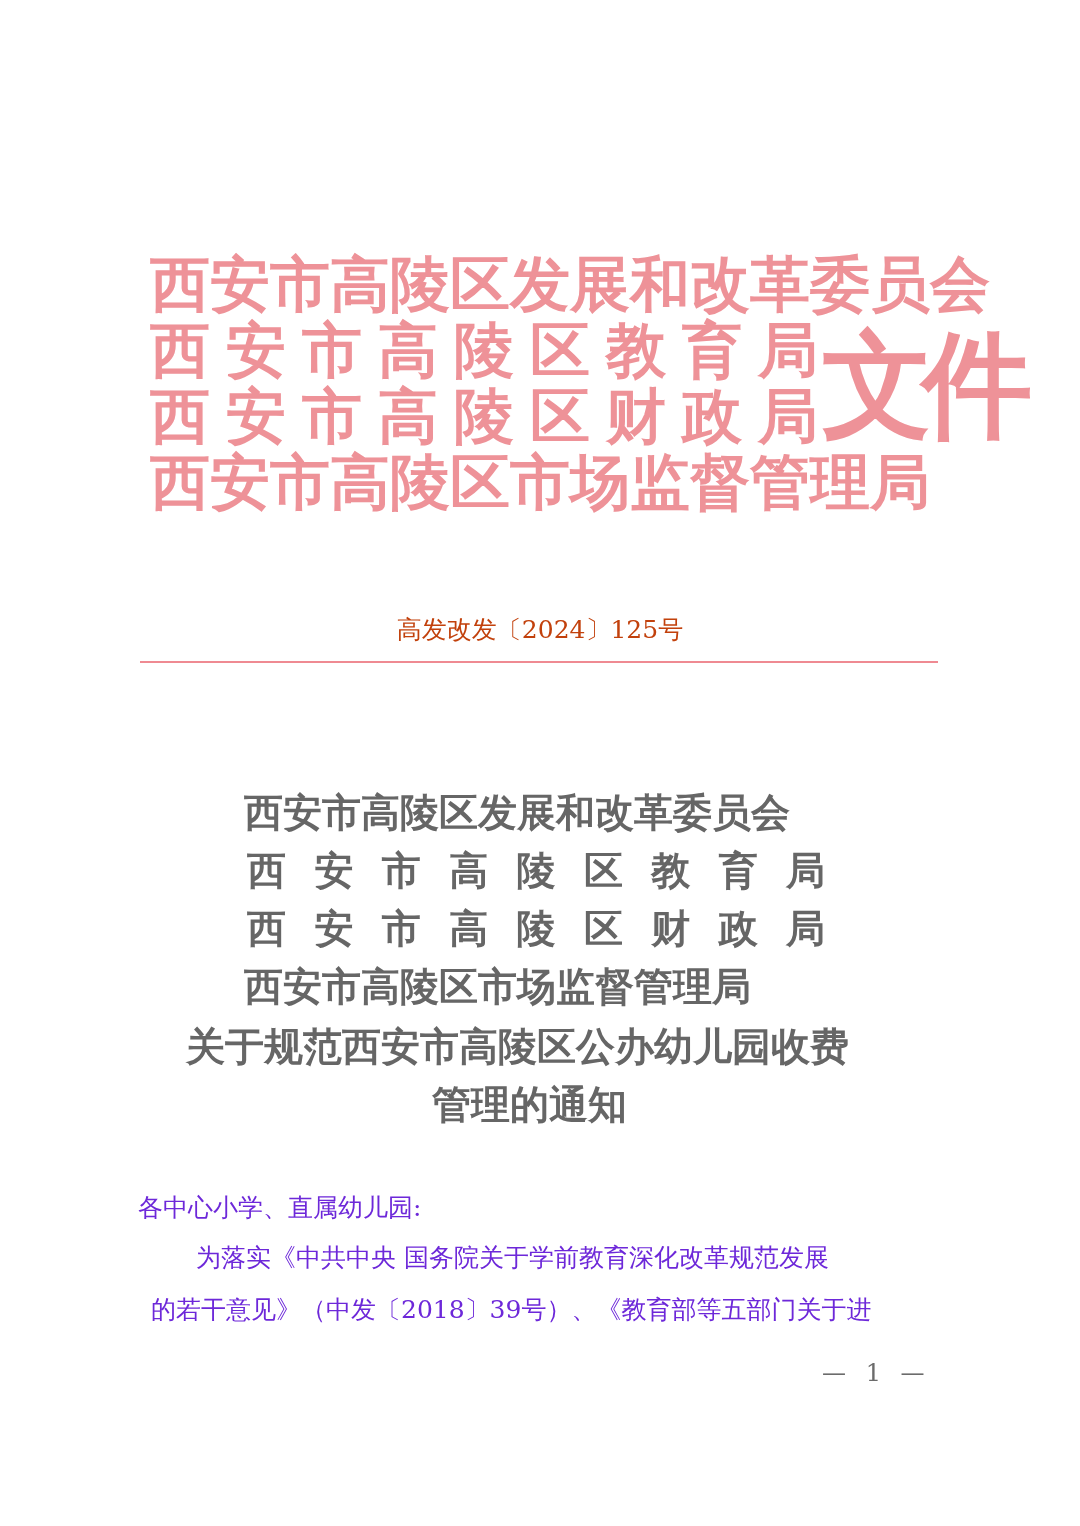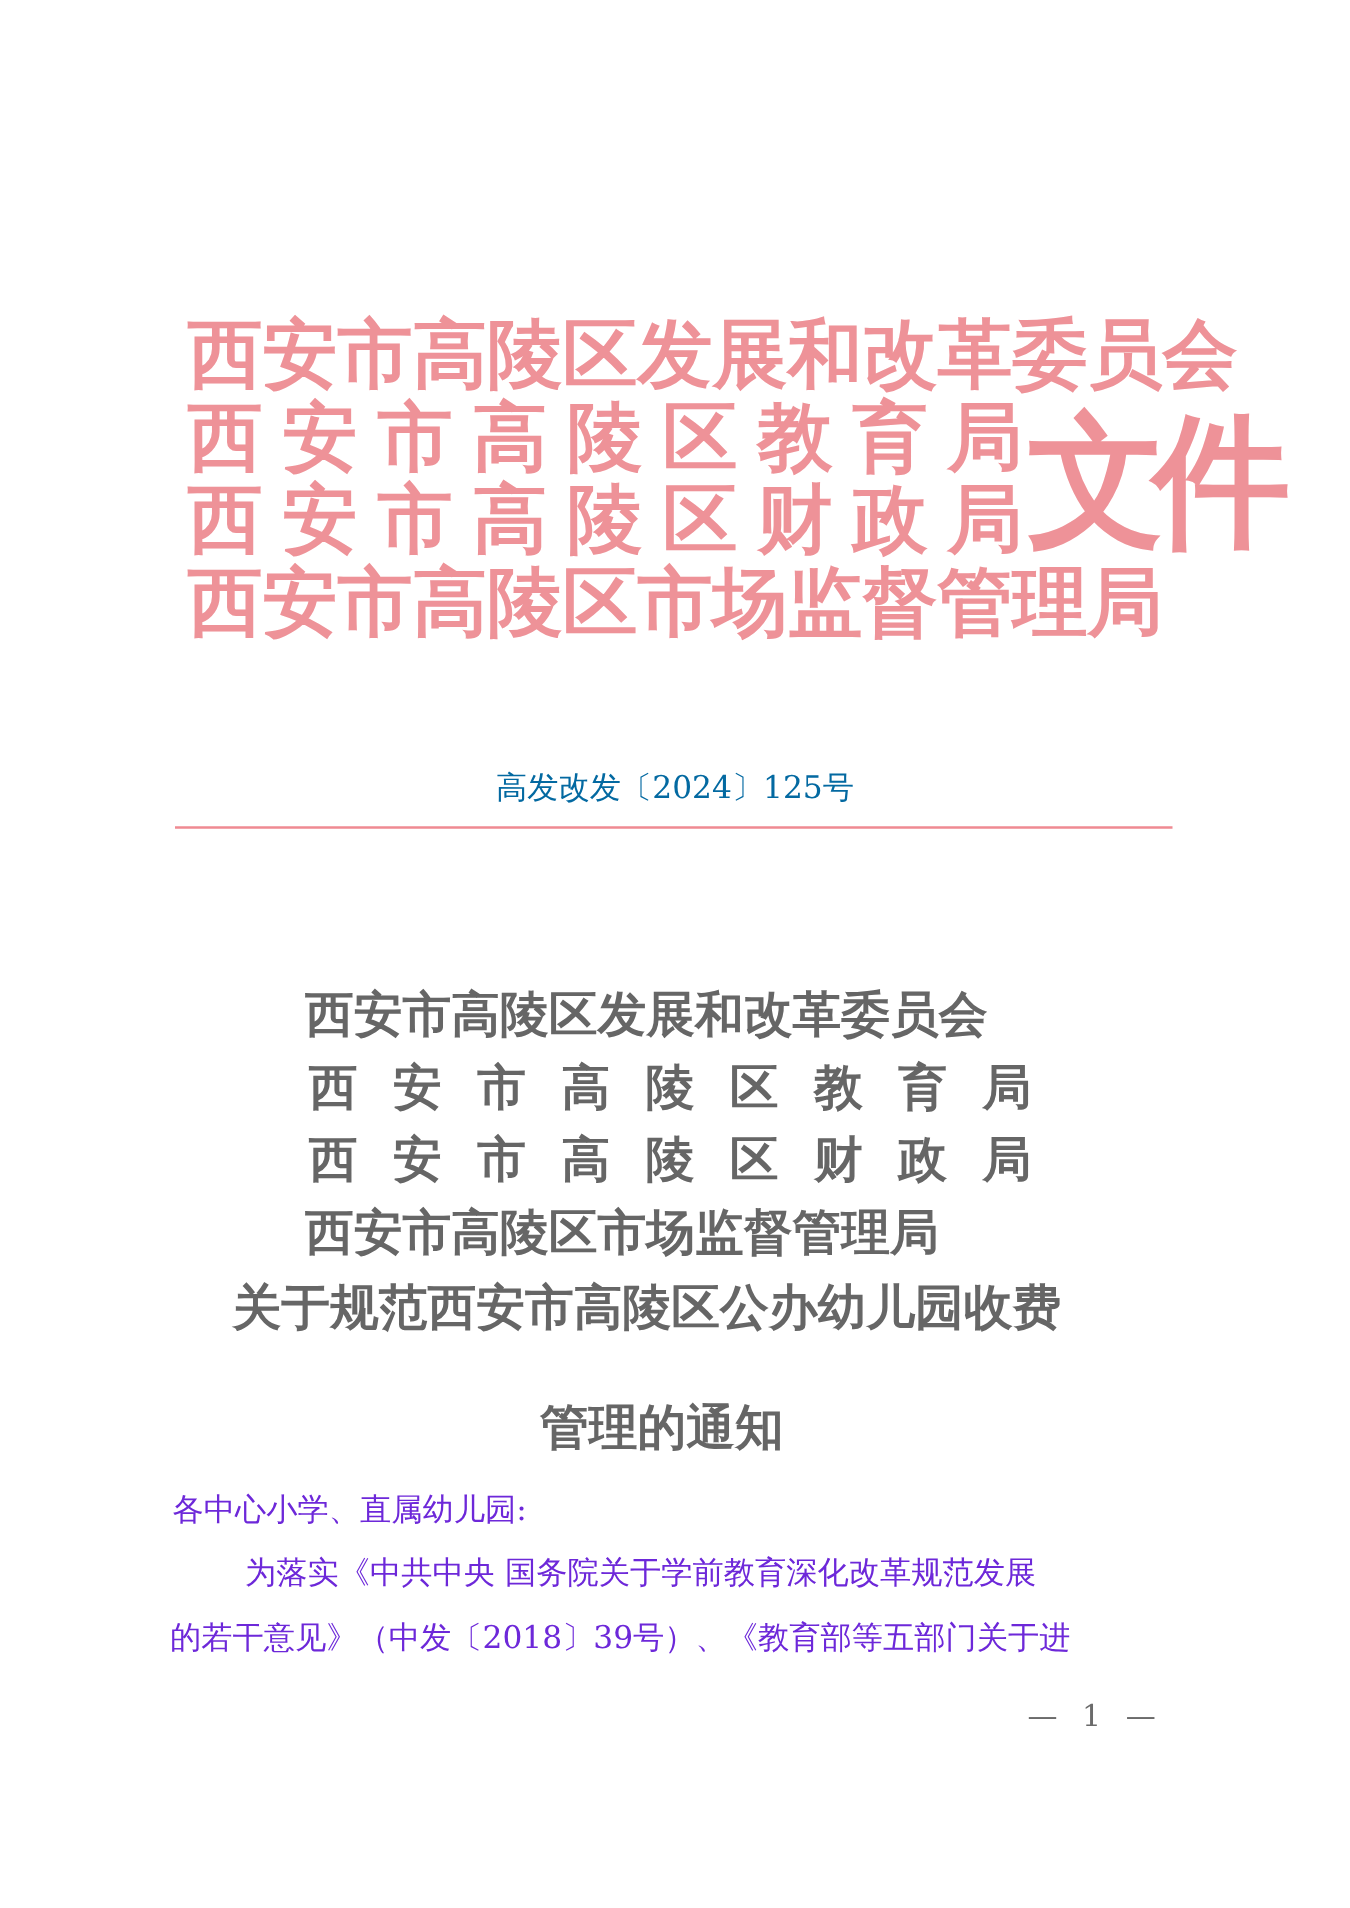--- a/index.html
+++ b/index.html
@@ -14,21 +14,21 @@
     font-family: "DejaVu Serif", "Liberation Serif", serif;
   }
   .issuer-line.spread { display: flex; justify-content: space-between; width: 668px; }
   .wenjian {
     position: absolute; left: 672px; top: 68px; color: #ee9298;
     font-size: 110px; line-height: 130px; font-weight: bold; white-space: nowrap;
     transform: scaleY(1.05); letter-spacing: -10px;
   }
   .doc-number {
     position: absolute; left: 0; width: 1080px; top: 610px; text-align: center;
-    color: #0369a1; font-size: 25px; line-height: 40px;
+    color: #c2410c; font-size: 25px; line-height: 40px;
   }
   .red-rule {
     position: absolute; left: 140px; width: 798px; top: 661px; height: 2px; background: #ef8a92;
   }
   .title-block { position: absolute; left: 0; width: 1080px; top: 784px; }
   .title-line {
     position: absolute; color: #666666; font-weight: bold; font-size: 39px; line-height: 56px;
     white-space: nowrap;
   }
   .title-line.spread { display: flex; justify-content: space-between; }
@@ -90,20 +90,20 @@
       <span>市</span>
       <span>高</span>
       <span>陵</span>
       <span>区</span>
       <span>财</span>
       <span>政</span>
       <span>局</span>
   </div>
   <div class="title-line" style="left:244px; top:174px;">西安市高陵区市场监督管理局</div>
   <div class="title-line" style="left:186px; top:234px;text-align:right;">关于规范西安市高陵区公办幼儿园收费</div>
-  <div class="title-line" style="left:432px; top:292px;margin-top:38px;">管理的通知</div>
+  <div class="title-line" style="left:432px; top:292px;">管理的通知</div>
 </div>
 
 <div class="salutation body-text">各中心小学、直属幼儿园:</div>
 <div class="para-line body-text" style="left:196px; top:1238px;">为落实《中共中央 国务院关于学前教育深化改革规范发展</div>
-<div class="para-line body-text" style="left:136px; top:1290px;">的若干意见》（中发〔2018〕39号）、《教育部等五部门关于进</div>
+<div class="para-line body-text" style="left:151px; top:1290px;">的若干意见》（中发〔2018〕39号）、《教育部等五部门关于进</div>
 
 <div class="page-num">— 1 —</div>
 
 </body></html>

